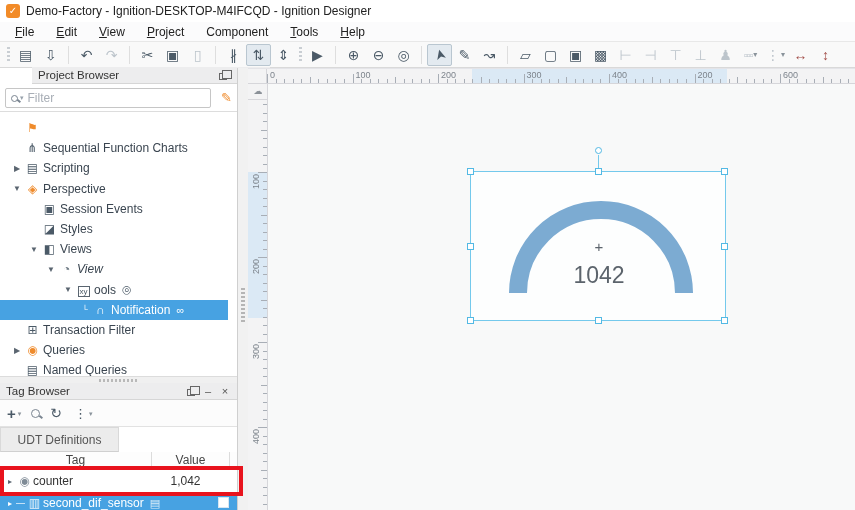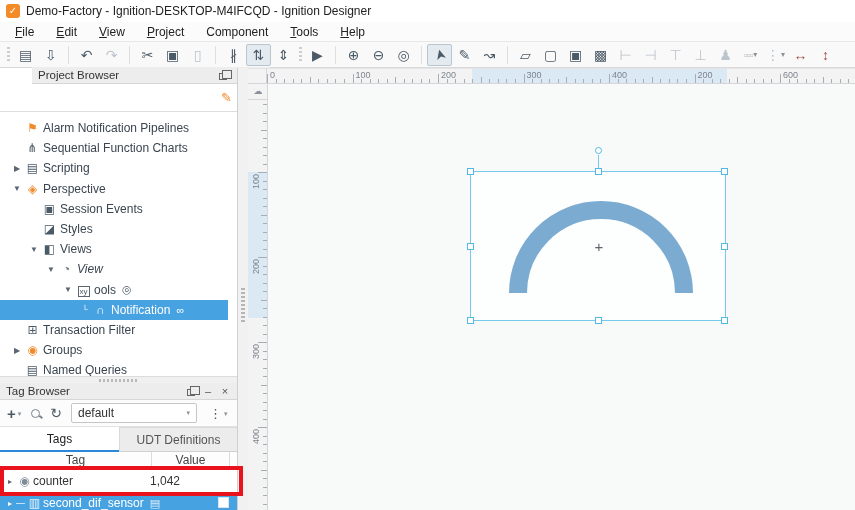--- a/index.html
+++ b/index.html
@@ -99,21 +99,21 @@
   .tab.inactive { background:#ececec; color:#555; border:1px solid #d9d9d9; border-bottom:1px solid #d0d0d0; }
 
   .tag-thead { position:absolute; left:0; top:452px; width:238px; height:18px; background:#fdfdfd;
     border-bottom:1px solid #d5d5d5; display:flex; font-size:12px; color:#444; }
   .th-tag { width:152px; text-align:center; line-height:17px; border-right:1px solid #dcdcdc; }
   .th-val { width:78px; text-align:center; line-height:17px; border-right:1px solid #dcdcdc; }
   .tag-row { position:absolute; left:0; width:238px; height:22px; display:flex; align-items:center;
     background:#fff; color:#333; }
   .tag-row .texp { width:12px; margin-left:4px; }
   .tag-row .cell-tag { width:134px; display:flex; align-items:center; }
-  .tag-row .cell-val { width:80px; text-align:left; padding-right:9px; }
+  .tag-row .cell-val { width:80px; text-align:center; padding-right:9px; }
   .tag-row.selrow { background:#47a2e2; color:#fff; }
   .tr-branch { font-size:9px; color:#fff; margin-right:1px; }
   .chk { position:absolute; right:9px; top:5px; width:11px; height:11px; background:#fff;
     border:1px solid #d8e6f2; }
   .red-box { position:absolute; left:0px; top:466px; width:243px; height:30px;
     border:4px solid #e8131d; z-index:30; pointer-events:none; }
 
   
   .hruler { position:absolute; left:248px; top:68px; width:607px; height:16px; background:#f3f3f4;
     border-bottom:1px solid #d6d6da; border-top:1px solid #e4e4e8; overflow:hidden; }
@@ -269,27 +269,31 @@
   <div class="panel-hd" style="top:67px;margin-left:32px;">
     <span>Project Browser</span>
     <span class="sp"></span>
     <span class="wb">
         <span class="ico-float"></span>
       </span>
     <span class="wb">–</span>
     <span class="wb">×</span>
   </div>
   <div class="pb-filter">
+    <div class="filter-box">
+      <span class="mag"></span>
+      <span class="filter-caret">▾</span>
+      <span class="filter-ph">Filter</span>
+    </div>
     <span class="filter-side-ico">✎</span>
   </div>
   <div class="pb-tree" id="pb-tree">
       <div class="trow" style="padding-left: 10px;">
         <span class="texp"></span>
         <span class="tico" style="color: rgb(239, 139, 44);">⚑</span>
-        <span class="tlbl">Alarm Notification Pipelines</span>
       </div>
       <div class="trow" style="padding-left: 10px;">
         <span class="texp"></span>
         <span class="tico" style="color: rgb(75, 90, 103);">⋔</span>
         <span class="tlbl">Sequential Function Charts</span>
       </div>
       <div class="trow" style="padding-left: 10px;">
         <span class="texp">▶</span>
         <span class="tico" style="color: rgb(75, 90, 103);">▤</span>
         <span class="tlbl">Scripting</span>
@@ -332,21 +336,21 @@
         <span class="tsuf" style="color: rgb(255, 255, 255);">∞</span>
       </div>
       <div class="trow" style="padding-left: 10px;">
         <span class="texp"></span>
         <span class="tico" style="color: rgb(75, 90, 103);">⊞</span>
         <span class="tlbl">Transaction Filter</span>
       </div>
       <div class="trow" style="padding-left: 10px;">
         <span class="texp">▶</span>
         <span class="tico" style="color: rgb(239, 139, 44);">◉</span>
-        <span class="tlbl">Groups</span>
+        <span class="tlbl">Queries</span>
       </div>
       <div class="trow" style="padding-left: 10px;">
         <span class="texp"></span>
         <span class="tico" style="color: rgb(75, 90, 103);">▤</span>
         <span class="tlbl">Named Queries</span>
       </div>
     </div>
   <div class="v-scroll">
     <span class="arr" style="top:0;">▲</span>
     <span class="thumb" style="top:238px; height:16px;"></span>
@@ -367,29 +371,24 @@
   </div>
   <div class="tag-toolbar">
     <span class="tt-btn tt-plus">+</span>
     <span class="tt-caret">▾</span>
     <span class="tt-gap"></span>
     <span class="tt-btn">
         <span class="mag" style="width:9px;height:9px;"></span>
       </span>
     <span class="tt-gap"></span>
     <span class="tt-btn" style="font-size:14px;">↻</span>
-    <div class="provider-combo">
-      <span class="val">default</span>
-      <span class="tt-caret" style="margin:0;">▾</span>
-    </div>
     <span class="kebab">⋮</span>
     <span class="tt-caret">▾</span>
   </div>
   <div class="tag-tabs">
-    <div class="tab active">Tags</div>
     <div class="tab inactive">UDT Definitions</div>
   </div>
   <div class="tag-thead">
     <div class="th-tag">Tag</div>
     <div class="th-val">Value</div>
   </div>
   <div class="tag-row" style="top:470px;">
     <span class="texp">▸</span>
     <span class="cell-tag">
       <span class="tico" style="color:#7f8b96;">◉</span>
@@ -551,20 +550,21 @@
       <span class="vlabel" style="top: 175px;">200</span>
       <span class="vlabel" style="top: 260px;">300</span>
       <span class="vlabel" style="top: 345px;">400</span>
     </div>
   <div class="canvas">
     <div class="sel-box">
       <svg width="256" height="150" viewBox="0 0 256 150">
         <path d="M47,121 A83,83 0 0 1 213,121" stroke="#7cabd2" stroke-width="18" fill="none"></path>
       </svg>
       <div class="gauge-plus">+</div>
+      <div class="gauge-val">1042</div>
       <div class="rot-stem"></div>
       <div class="rot-handle"></div>
       <span class="handle" style="left:-4px;top:-4px;"></span>
       <span class="handle" style="left:124px;top:-4px;"></span>
       <span class="handle" style="left:250px;top:-4px;"></span>
       <span class="handle" style="left:-4px;top:71px;"></span>
       <span class="handle" style="left:250px;top:71px;"></span>
       <span class="handle" style="left:-4px;top:145px;"></span>
       <span class="handle" style="left:124px;top:145px;"></span>
       <span class="handle" style="left:250px;top:145px;"></span>

